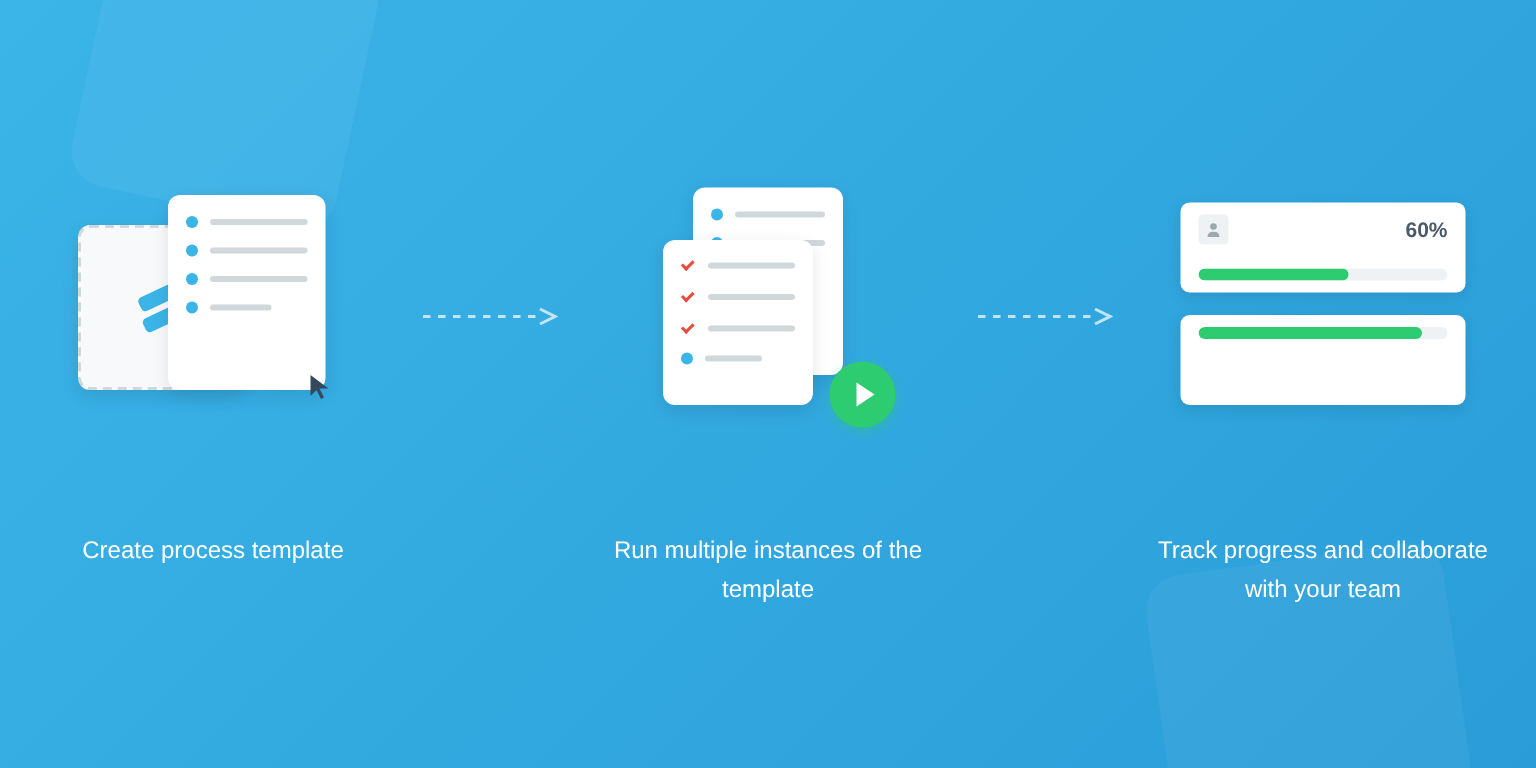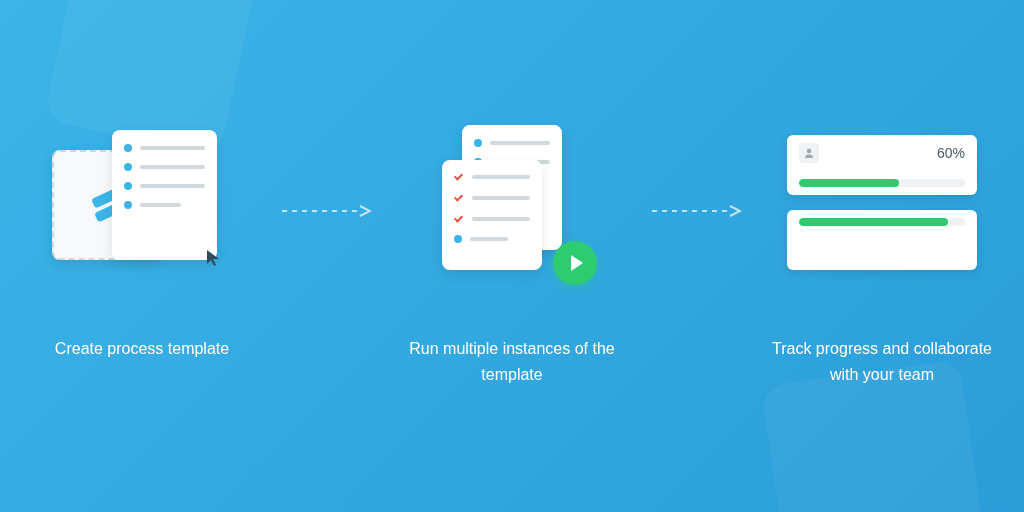--- a/index.html
+++ b/index.html
@@ -3,21 +3,21 @@
 <meta charset="utf-8">
 <style>
 *{box-sizing:border-box;margin:0;padding:0}
 body{width:1024px;height:512px;background:linear-gradient(135deg,#3bb4e8 0%,#2a9dd8 100%);font-family:-apple-system,BlinkMacSystemFont,"Segoe UI",sans-serif;position:relative;overflow:hidden}
 .bg-shape{position:absolute;background:rgba(255,255,255,0.05);border-radius:24px}
 .bg-shape.s1{width:180px;height:180px;top:-40px;left:60px;transform:rotate(12deg)}
 .bg-shape.s2{width:200px;height:200px;bottom:-60px;right:50px;transform:rotate(-8deg)}
 .steps{display:flex;align-items:flex-start;justify-content:center;gap:20px;padding-top:135px;position:relative;z-index:1}
 .step{display:flex;flex-direction:column;align-items:center;width:240px}
 .ill{height:150px;display:flex;align-items:center;justify-content:center;position:relative;width:200px}
-.caption{color:#fff;font-size:16px;font-weight:300;text-align:center;margin-top:51px;line-height:1.6}
+.caption{color:#fff;font-size:16px;font-weight:300;text-align:center;margin-top:70px;line-height:1.6}
 .arrow{margin-top:70px}
 .card{background:#fff;border-radius:8px;box-shadow:0 4px 12px rgba(0,0,0,0.1);position:absolute}
 .card.bg{width:110px;height:110px;left:10px;top:15px;background:#f7f9fa;border:2px dashed #d0d8dc;display:flex;align-items:center;justify-content:center}
 .feather{width:40px;height:40px;position:relative}
 .feather::before,.feather::after{content:"";position:absolute;background:#3bb4e8;border-radius:3px}
 .feather::before{width:28px;height:10px;top:8px;left:5px;transform:rotate(-25deg)}
 .feather::after{width:28px;height:10px;top:22px;left:8px;transform:rotate(-25deg)}
 .doc{width:105px;height:130px;left:70px;top:-5px;padding:14px 12px}
 .line-row{display:flex;align-items:center;gap:8px;margin-bottom:11px}
 .bullet{width:8px;height:8px;border-radius:50%;background:#3bb4e8;flex-shrink:0}
@@ -30,21 +30,21 @@
 .doc3{width:100px;height:110px;left:30px;top:25px;padding:12px}
 .play{position:absolute;right:15px;bottom:0;width:44px;height:44px;background:#2ecc71;border-radius:50%;display:flex;align-items:center;justify-content:center;box-shadow:0 3px 8px rgba(46,204,113,0.4)}
 .play::before{content:"";border-left:12px solid #fff;border-top:8px solid transparent;border-bottom:8px solid transparent;margin-left:3px}
 .prog-card{width:190px;height:60px;background:#fff;border-radius:6px;box-shadow:0 3px 10px rgba(0,0,0,0.1);padding:8px 12px;display:flex;flex-direction:column;justify-content:space-between;position:absolute}
 .prog-card.p1{top:0;left:5px}
 .prog-card.p2{top:75px;left:5px}
 .prog-head{display:flex;align-items:center;justify-content:space-between}
 .avatars{display:flex;gap:4px}
 .avatar{width:20px;height:20px;background:#eef2f4;border-radius:3px;display:flex;align-items:center;justify-content:center}
 .avatar svg{width:12px;height:12px;fill:#9aa8b0}
-.pct{color:#4a5a66;font-size:14px;font-weight:400}
+.pct{color:#4a5a66;font-size:14px;font-weight:700}
 .bar{height:8px;background:#eef2f4;border-radius:4px;overflow:hidden}
 .fill{height:100%;background:#2ecc71;border-radius:4px}
 </style>
 </head>
 <body>
 
 <div class="bg-shape s1"></div>
 <div class="bg-shape s2"></div>
 
 <div class="steps">

